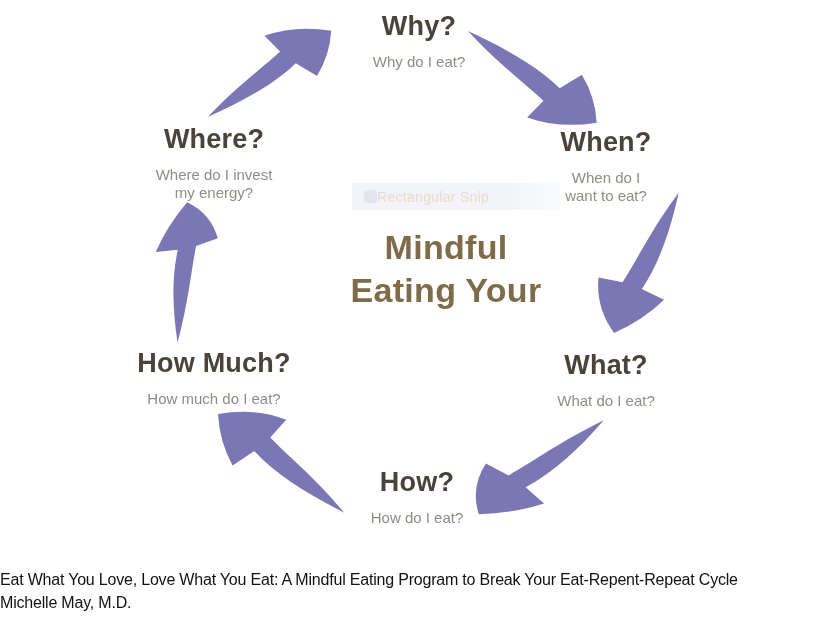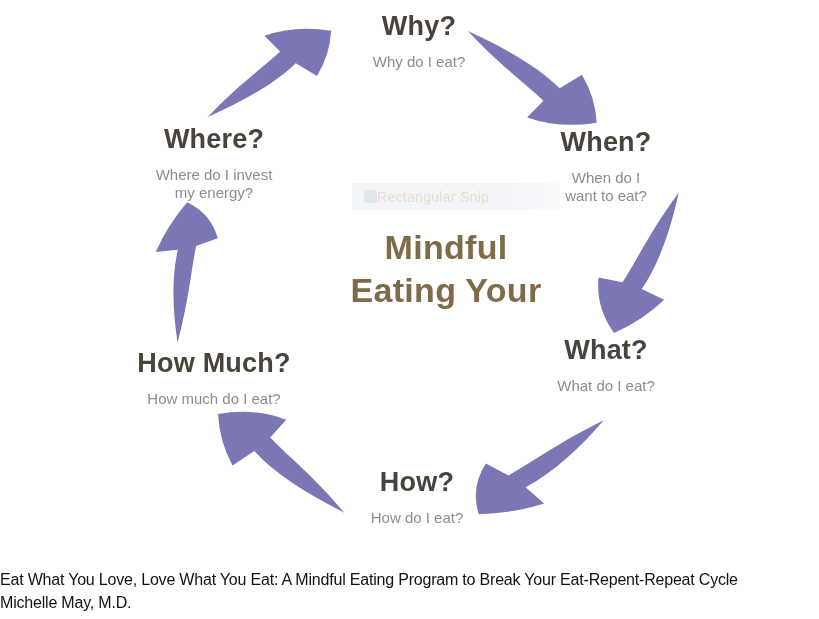--- a/index.html
+++ b/index.html
@@ -20,21 +20,21 @@
     letter-spacing:0.2px; line-height:1.05;
   }
   .stage .subtitle {
     display:block;
     font-size:15px; color:#908c87; line-height:1.18;
     margin-top:13px;
   }
   .stage .subtitle.nowrap { white-space:nowrap; }
   .stage-why      { left:419px; top:12px;  }
   .stage-when     { left:606px; top:128px; }
-  .stage-what     { left:606px; top:336px; }
+  .stage-what     { left:606px; top:351px; }
   .stage-how      { left:417px; top:468px; }
   .stage-how-much { left:214px; top:349px; }
   .stage-where    { left:214px; top:125px; }
   .stage-when .subtitle     { max-width:95px;  margin-left:auto; margin-right:auto; }
   .stage-where .subtitle    { max-width:126px; margin-left:auto; margin-right:auto; }
 
   
   .center-title {
     position:absolute; left:414px; top:226px; transform:translateX(-50%);
     text-align:center; color:#7d6b49; font-weight:bold;

